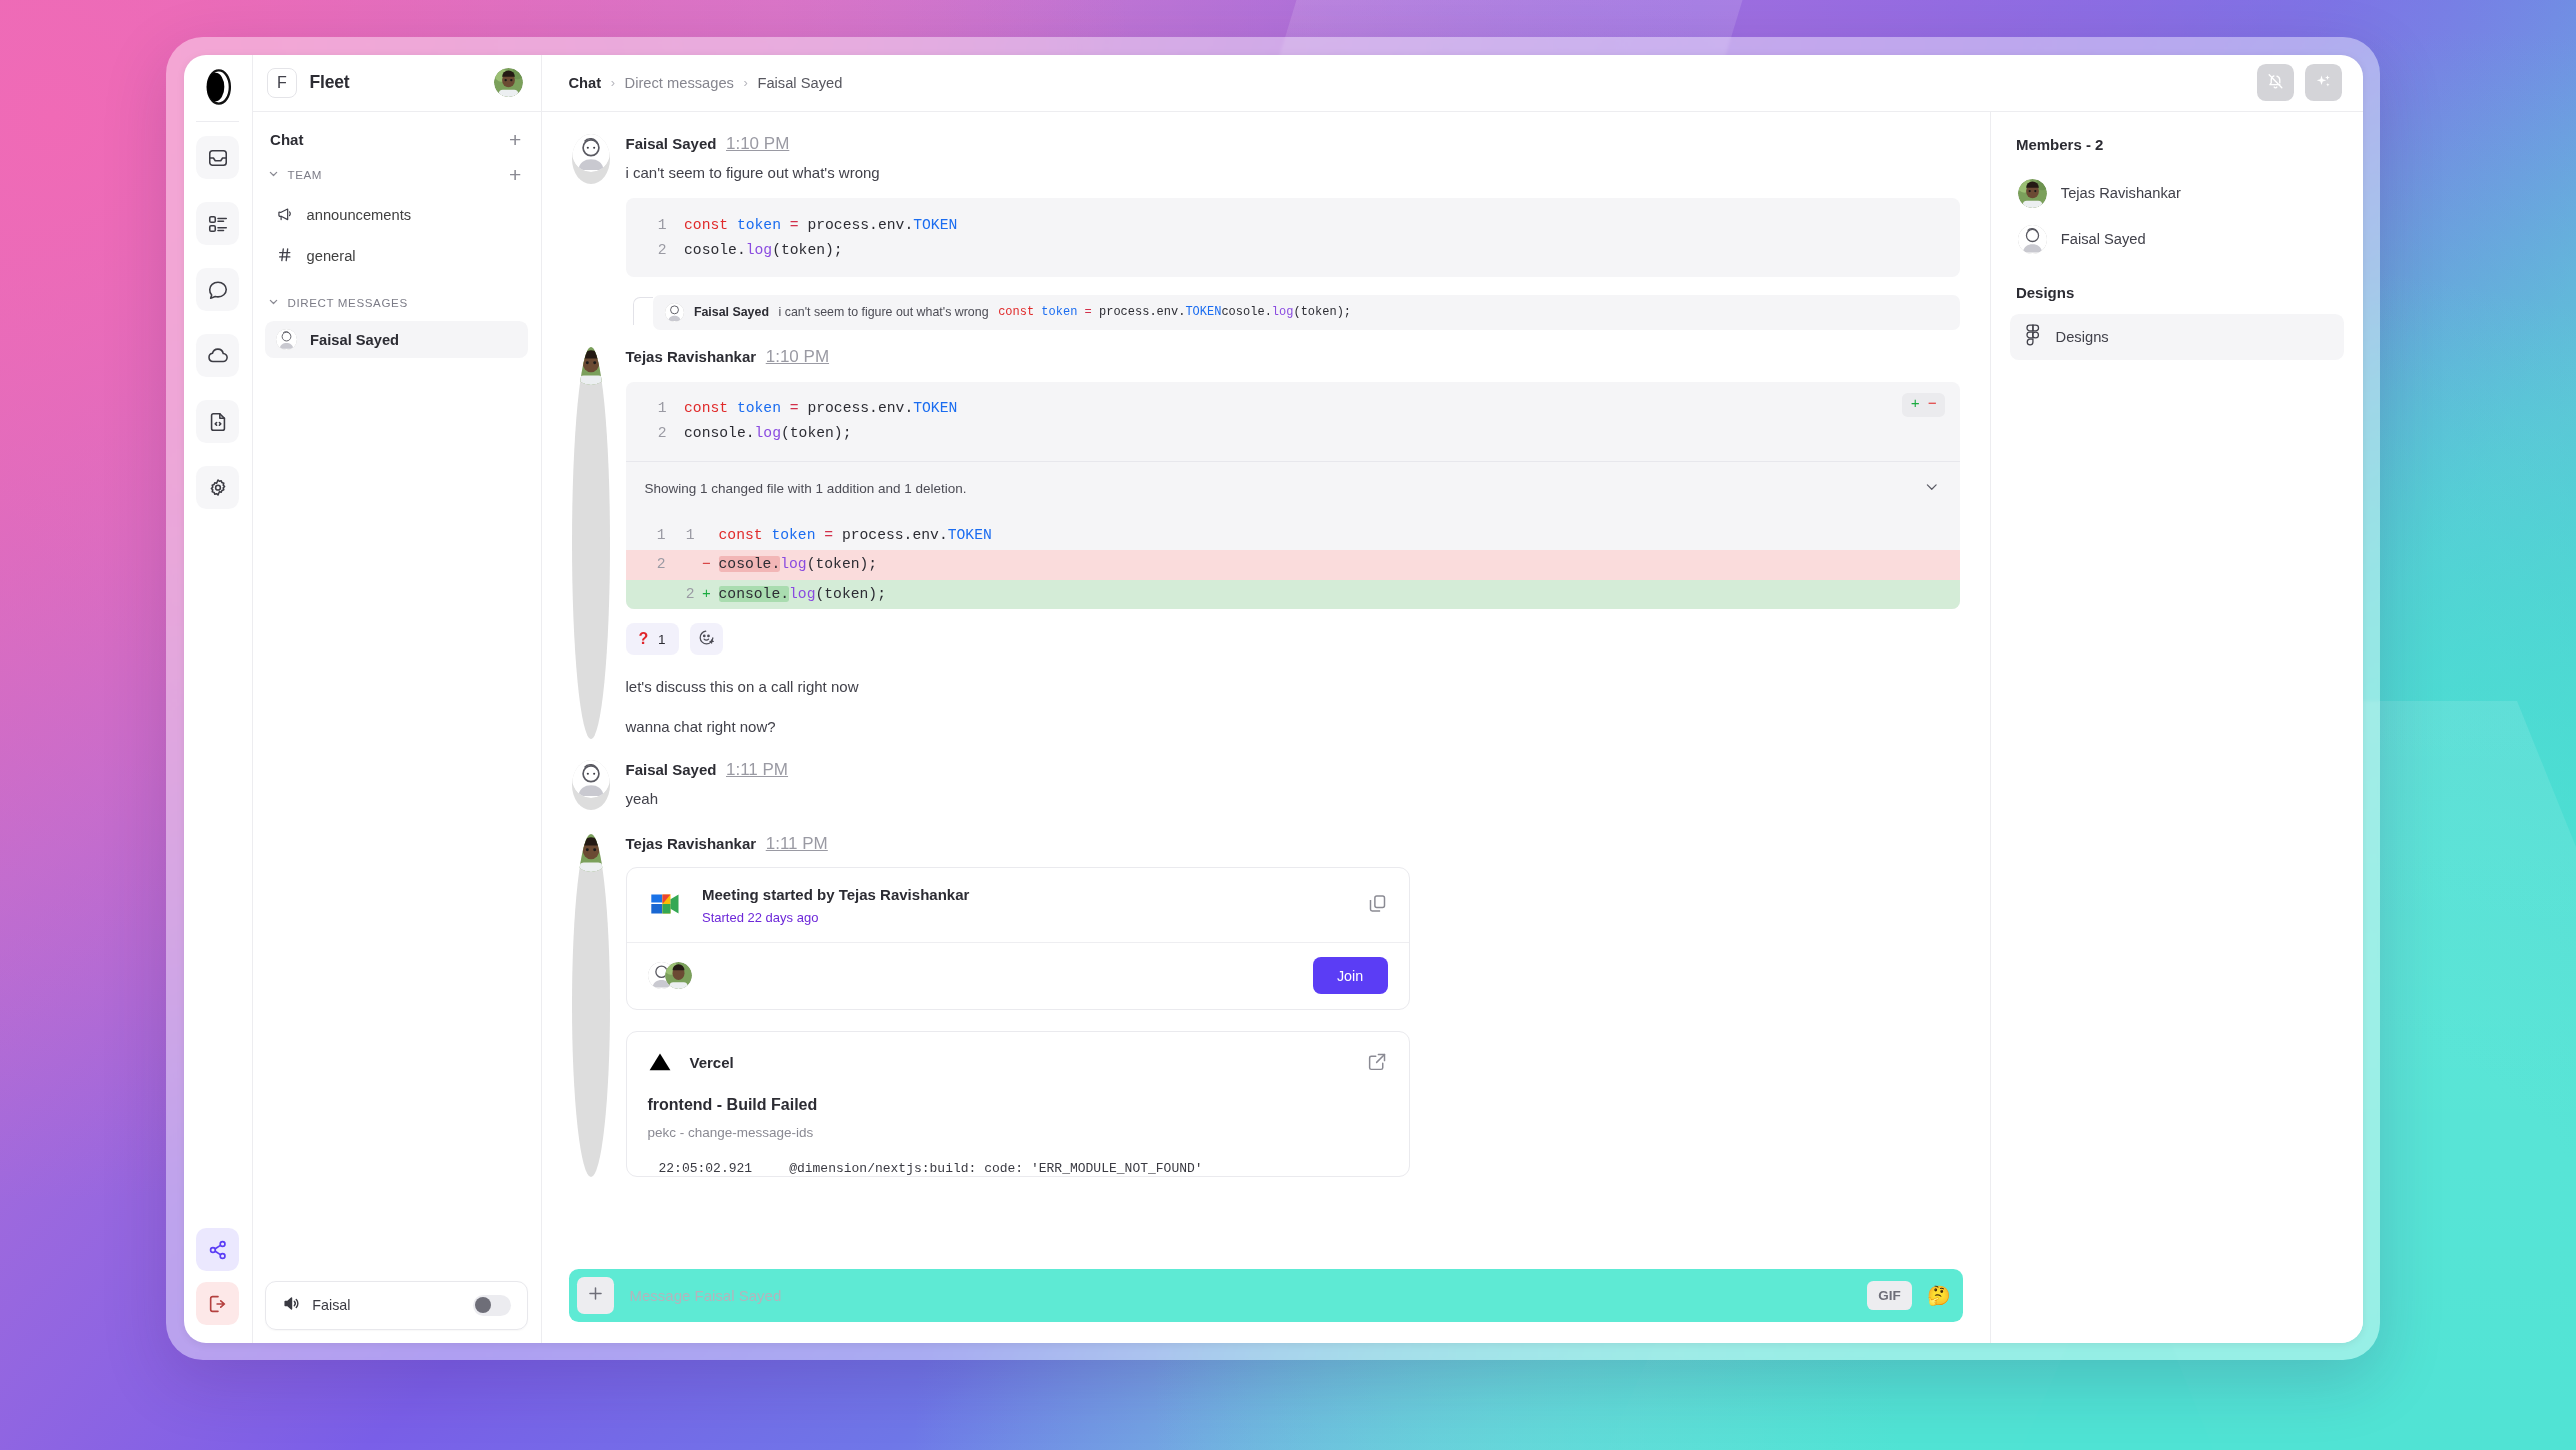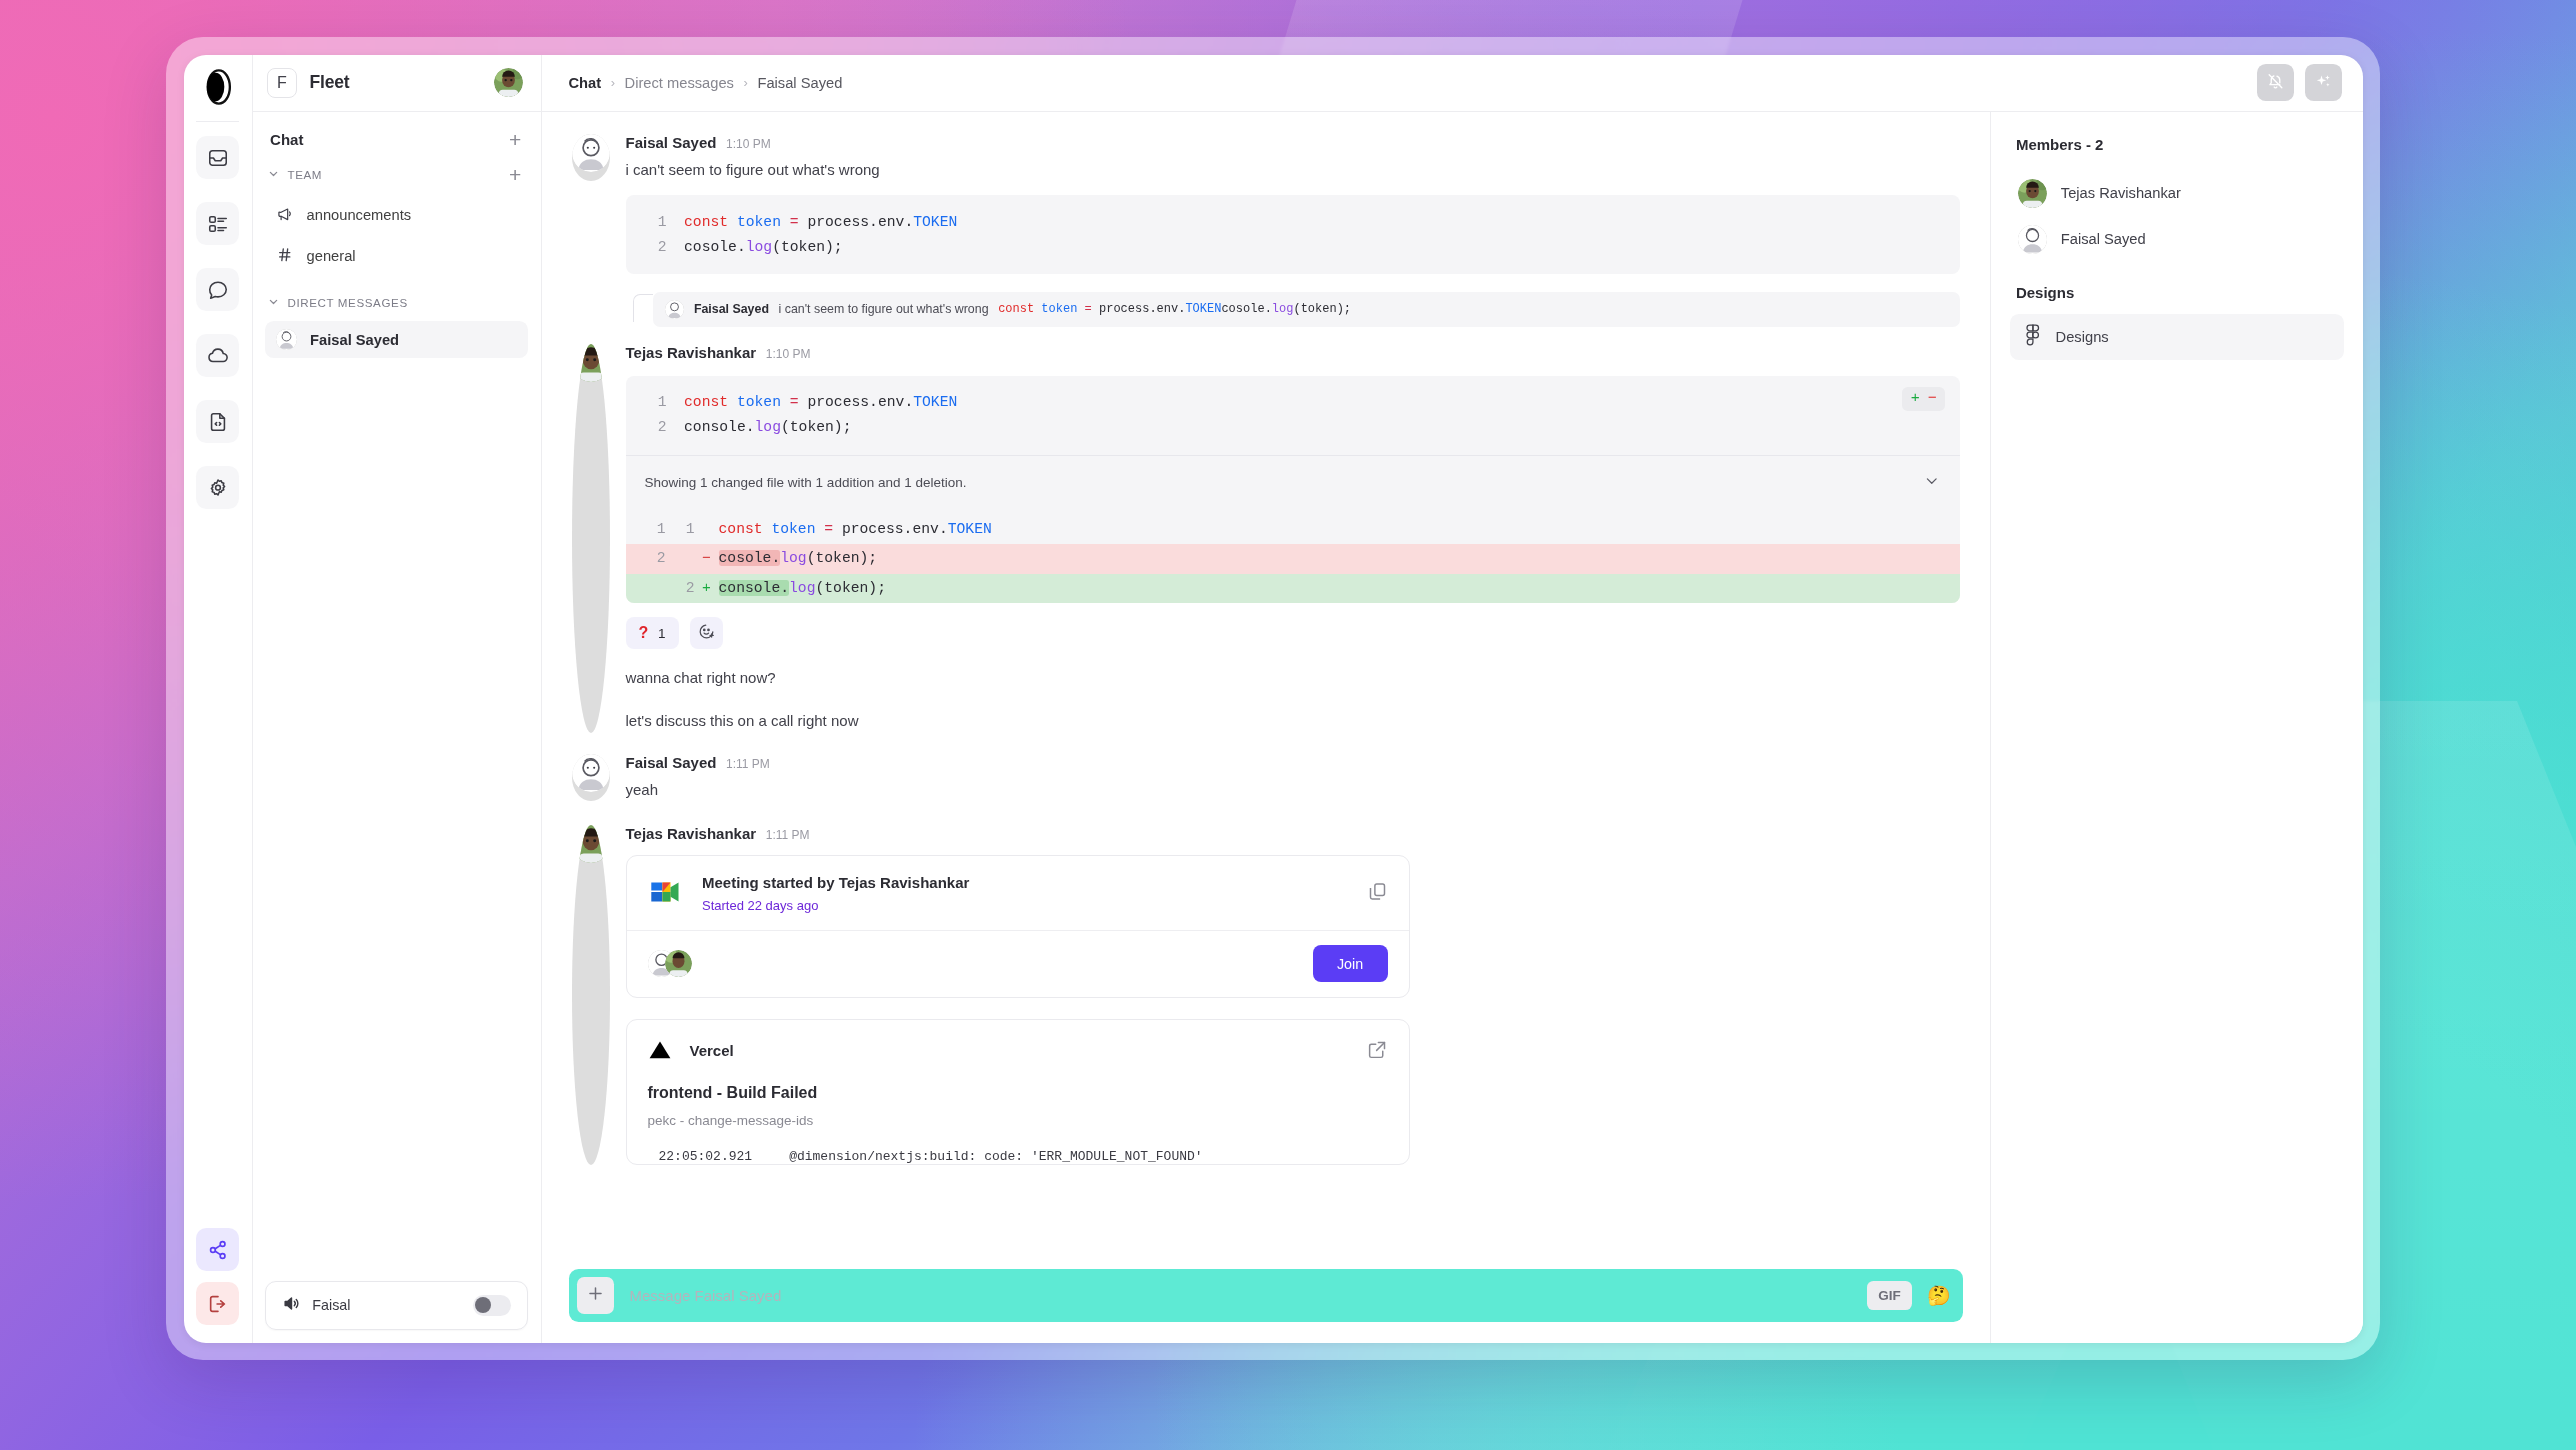--- a/index.html
+++ b/index.html
@@ -132,21 +132,21 @@
 
   .main-body { flex: 1; display: flex; min-height: 0; }
   .thread { flex: 1; min-width: 0; position: relative; overflow: hidden; }
   .thread-scroll { position: absolute; inset: 0; padding: 22px 30px 0 30px; }
 
   
   .msg { display: flex; gap: 16px; }
   .msg-body { flex: 1; min-width: 0; }
   .msg-head { display: flex; align-items: baseline; gap: 9.6px; margin-bottom: 8px; }
   .msg-author { font-size: 15px; font-weight: 700; color: #2c2c33; }
-  .msg-time { font-size: 12px; color: #9a9aa3; }
+  .msg-time { font-size: 17px; color: #9a9aa3; text-decoration: underline; }
   .msg-text { font-size: 15px; color: #41414a; line-height: 1.5; }
   .msg-indent { margin-left: 54px; }
 
   .code-block { background: #f5f5f7; border-radius: 8px; padding: 14.3px 0; margin: 14.3px 0 0 0; position: relative; }
   .code-line { display: flex; font-family: "Liberation Mono", monospace; font-size: 14.7px; line-height: 1.72; padding: 0 19px; }
   .ln { width: 22px; flex: none; color: #9a9aa3; text-align: right; margin-right: 17.5px; }
   .kw  { color: #e02a2a; }
   .var { color: #1a6cf0; }
   .op  { color: #d2304a; }
   .prop{ color: #8a4be0; }
@@ -645,22 +645,22 @@
                           <path d="M20 12.5A8 8 0 1 1 11 4.1"></path>
                           <circle cx="9.2" cy="10" r=".9" fill="#4c4c55"></circle>
                           <circle cx="14.5" cy="10" r=".9" fill="#4c4c55"></circle>
                           <path d="M9 14a3.6 3.6 0 0 0 5.6 0"></path>
                           <path d="M18.5 15v4M16.5 17h4"></path>
                         </svg>
                   </span>
                 </div>
               </div>
 
+              <div class="msg-text" style="margin-top:21px">let's discuss this on a call right now</div>
               <div class="msg-text" style="margin-top:17.5px">wanna chat right now?</div>
-              <div class="msg-text" style="margin-top:21px">let's discuss this on a call right now</div>
             </div>
           </div>
 
           <div class="msg" style="margin-top:21px">
             <span class="avatar">
               <svg class="av-img" width="38" height="38" viewBox="0 0 36 36">
                     <defs>
                       <clipPath id="cp4">
                         <circle cx="18" cy="18" r="18"></circle>
                       </clipPath>

